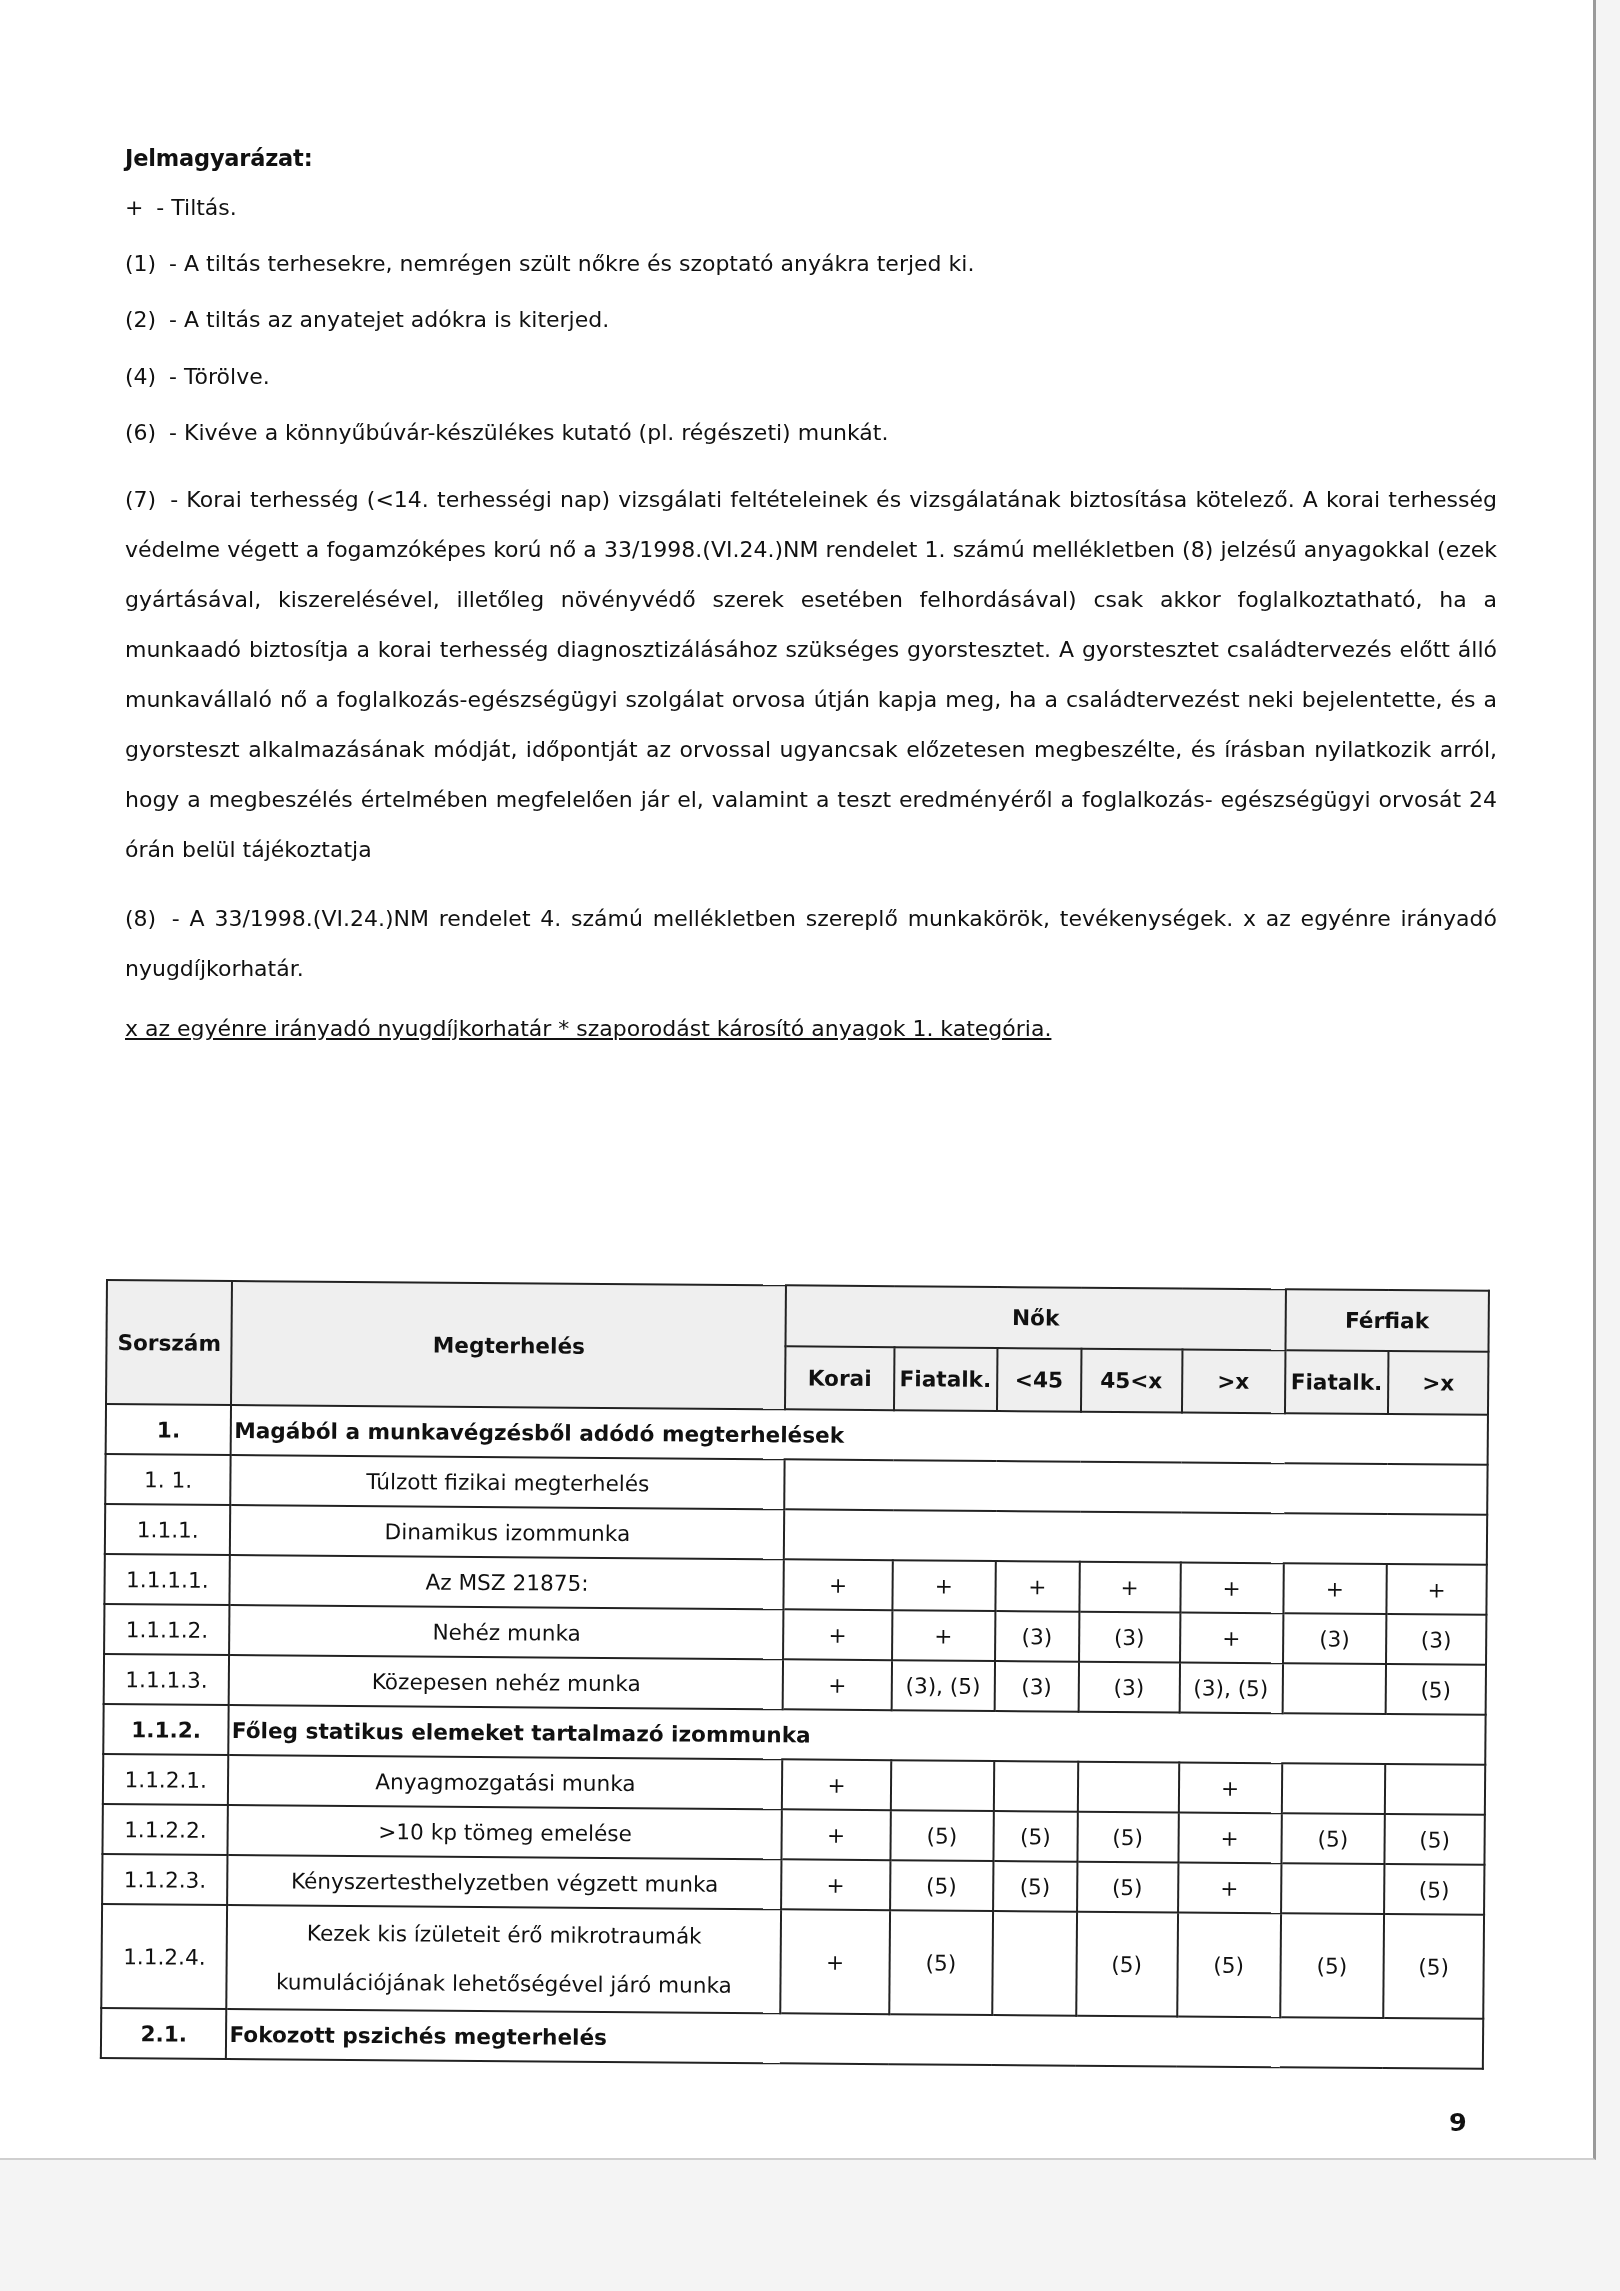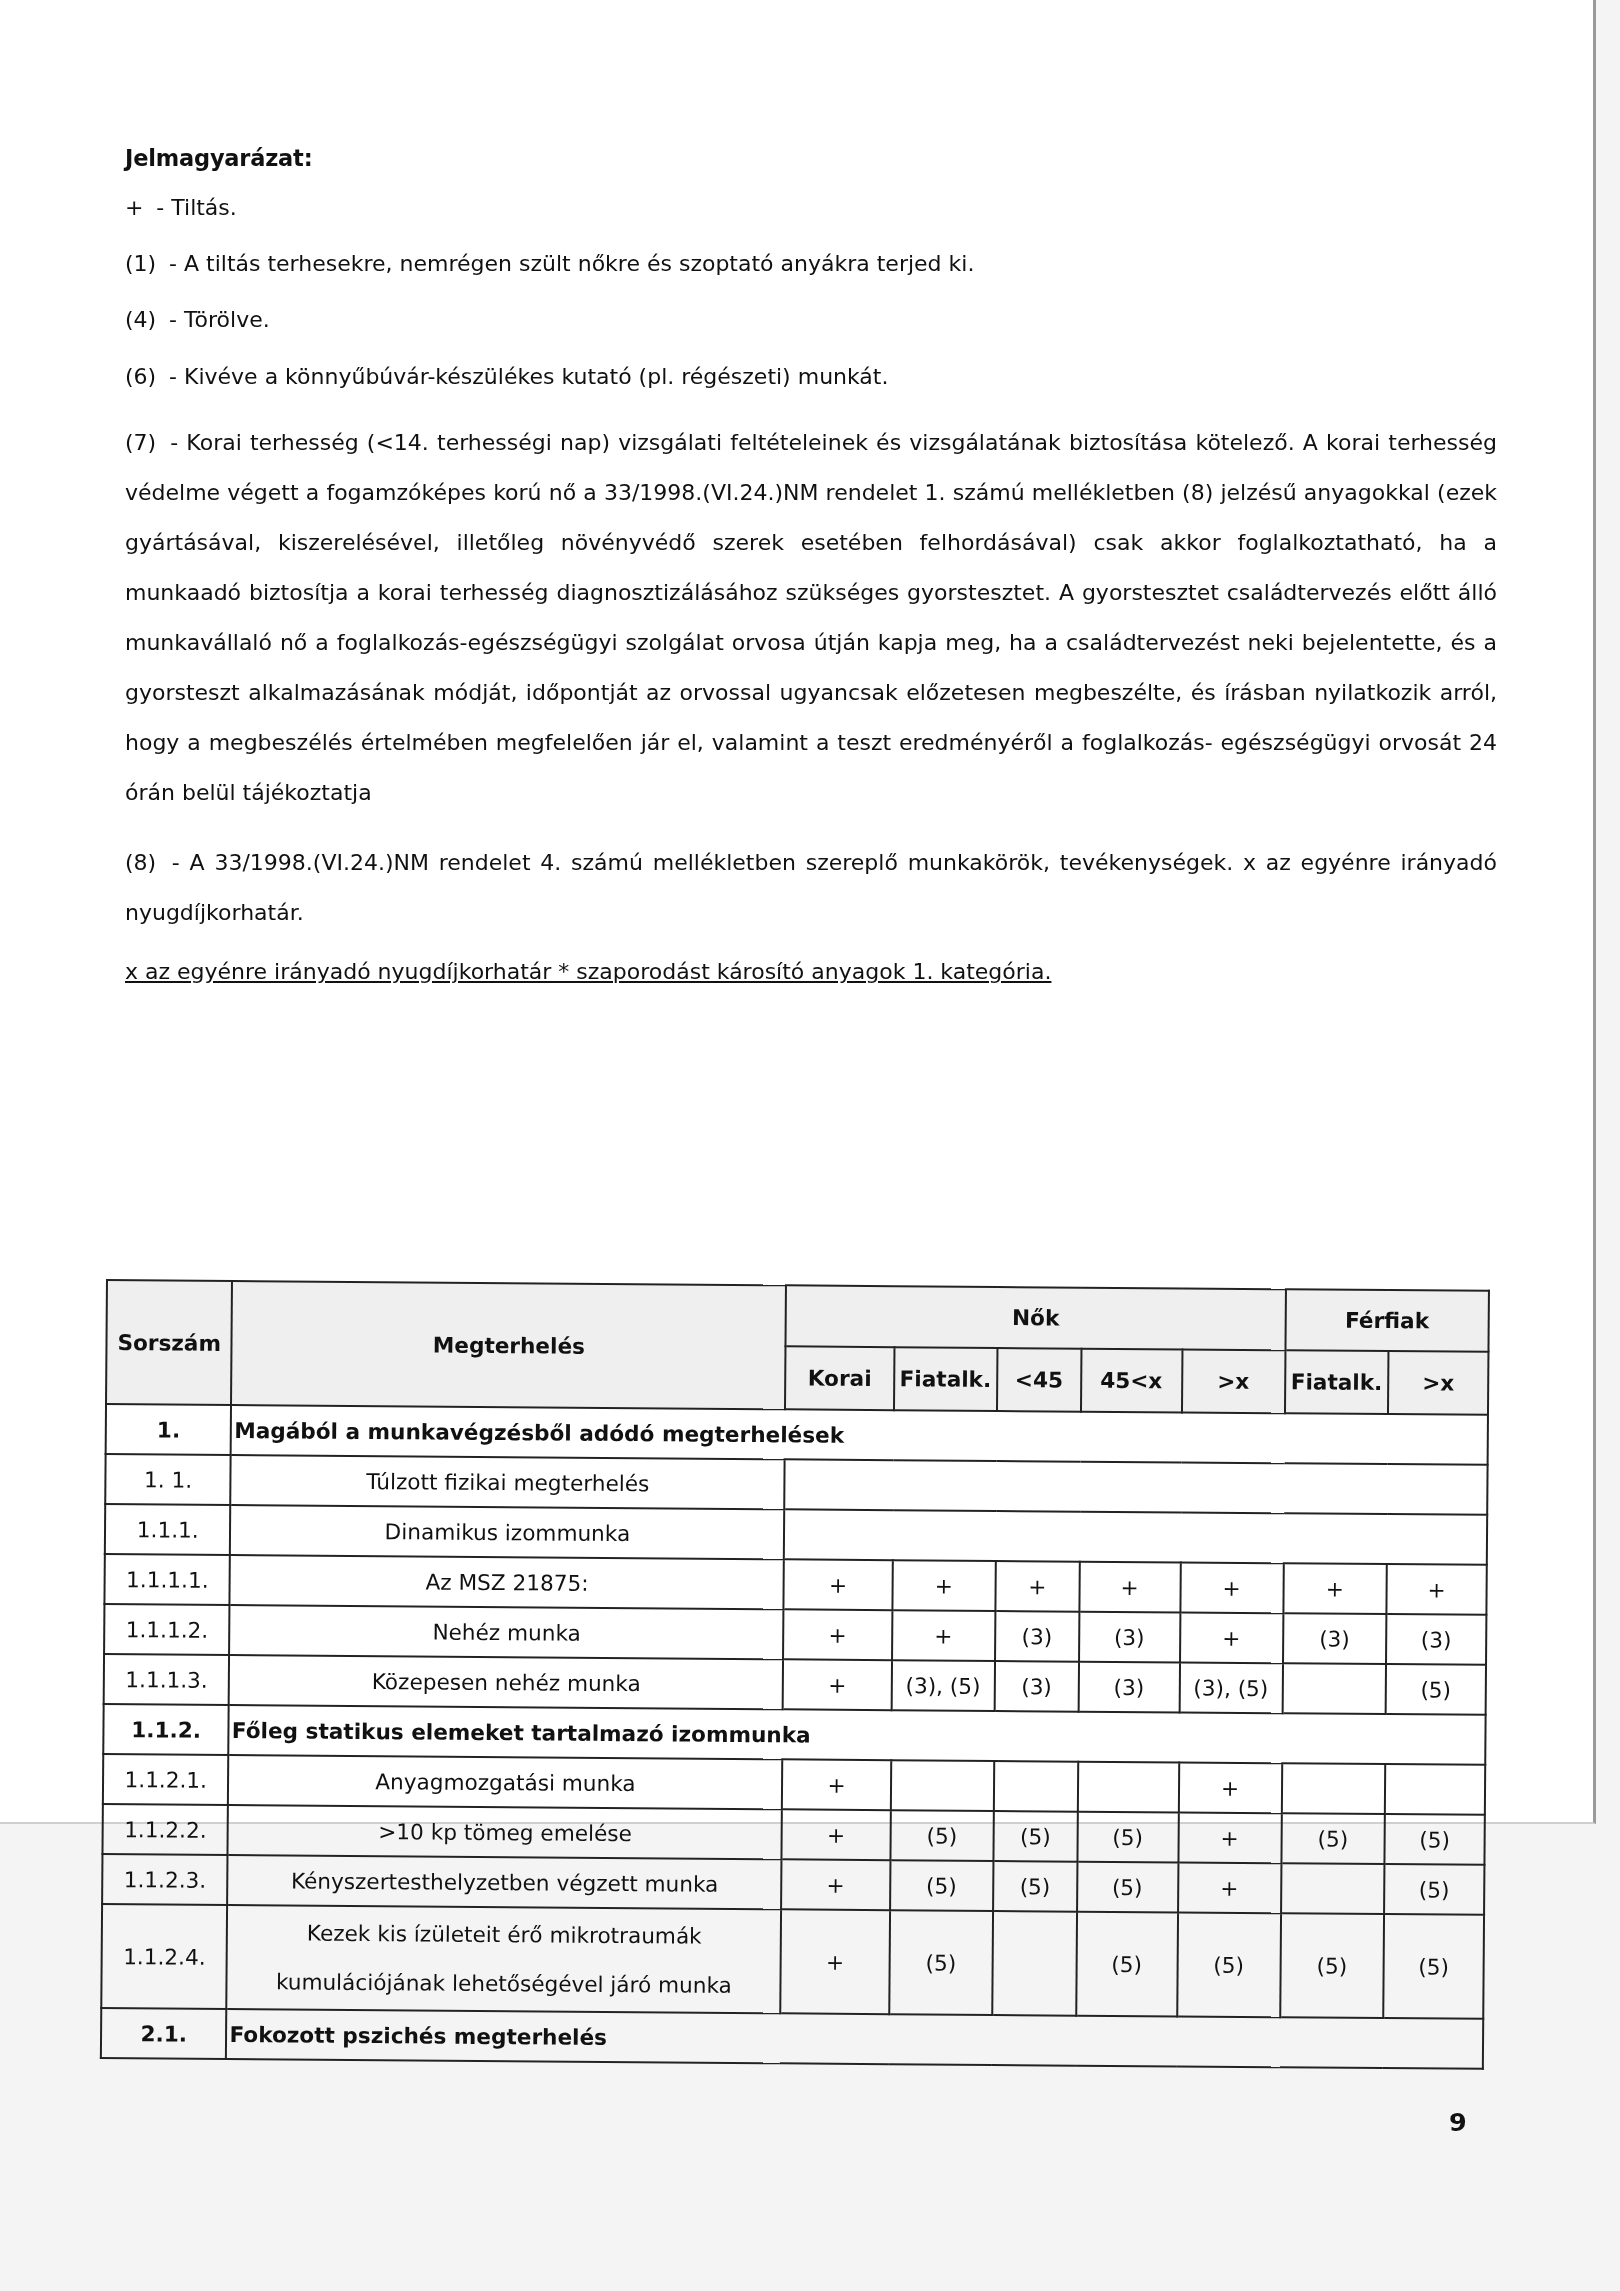--- a/index.html
+++ b/index.html
@@ -6,21 +6,21 @@
     body {
       width: 1620px; height: 2292px;
       background: #f4f4f4;
       font-family: "DejaVu Sans", sans-serif;
       color: #111;
       position: relative;
       overflow: hidden;
     }
     .page {
       position: absolute; left: 0; top: 0;
-      width: 1596px; height: 1824px;
+      width: 1596px; height: 2160px;
       background: #ffffff;
       border-right: 3.9px solid #9a9a9a;
       border-bottom: 2.9px solid #cfcfcf;
       box-sizing: border-box;
     }
     .content {
       position: absolute; left: 125px; top: 145px; width: 1372px;
       font-size: 22px;
     }
     .legend-title { font-weight: bold; font-size: 22.5px; margin: 0 0 21.6px 0; letter-spacing: -0.2px; }
@@ -75,20 +75,24 @@
 
     <div class="legend-item single">
       <span class="key">+</span>
       <span>- Tiltás.</span>
     </div>
     <div class="legend-item single">
       <span class="key">(1)</span>
       <span>- A tiltás terhesekre, nemrégen szült nőkre és szoptató anyákra terjed ki.</span>
     </div>
     <div class="legend-item single">
+      <span class="key">(2)</span>
+      <span>- A tiltás az anyatejet adókra is kiterjed.</span>
+    </div>
+    <div class="legend-item single">
       <span class="key">(4)</span>
       <span>- Törölve.</span>
     </div>
     <div class="legend-item single">
       <span class="key">(6)</span>
       <span>- Kivéve a könnyűbúvár-készülékes kutató (pl. régészeti) munkát.</span>
     </div>
     <div class="legend-item">
       <span class="key">(7)</span>
       <span>- Korai terhesség (&lt;14. terhességi nap) vizsgálati feltételeinek és vizsgálatának biztosítása kötelező. A korai terhesség védelme végett a fogamzóképes korú nő a 33/1998.(VI.24.)NM rendelet 1. számú mellékletben (8) jelzésű anyagokkal (ezek gyártásával, kiszerelésével, illetőleg növényvédő szerek esetében felhordásával) csak akkor foglalkoztatható, ha a munkaadó biztosítja a korai terhesség diagnosztizálásához szükséges gyorstesztet. A gyorstesztet családtervezés előtt álló munkavállaló nő a foglalkozás-egészségügyi szolgálat orvosa útján kapja meg, ha a családtervezést neki bejelentette, és a gyorsteszt alkalmazásának módját, időpontját az orvossal ugyancsak előzetesen megbeszélte, és írásban nyilatkozik arról, hogy a megbeszélés értelmében megfelelően jár el, valamint a teszt eredményéről a foglalkozás- egészségügyi orvosát 24 órán belül tájékoztatja</span>

